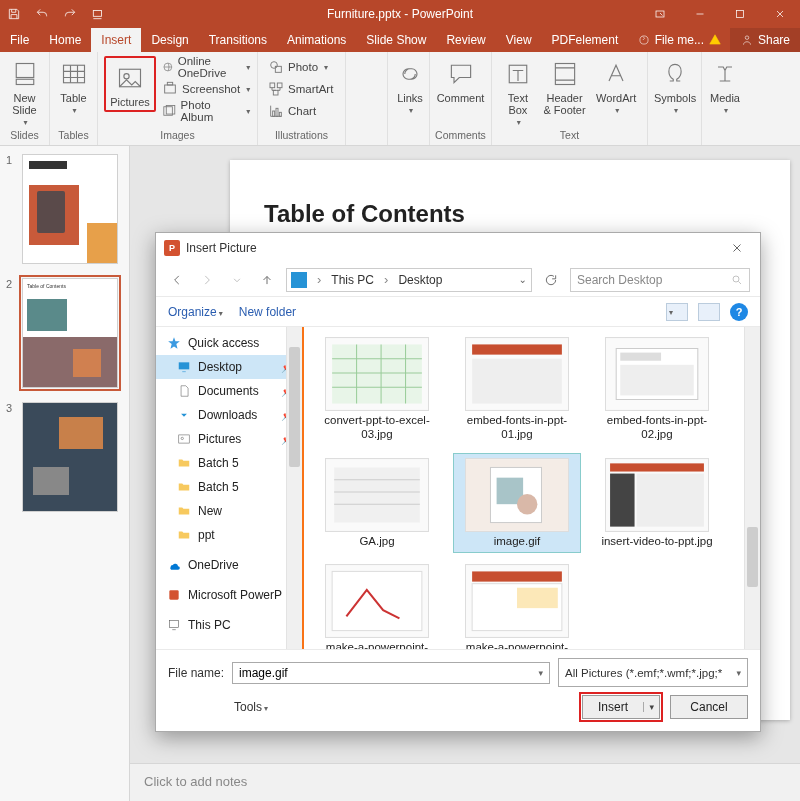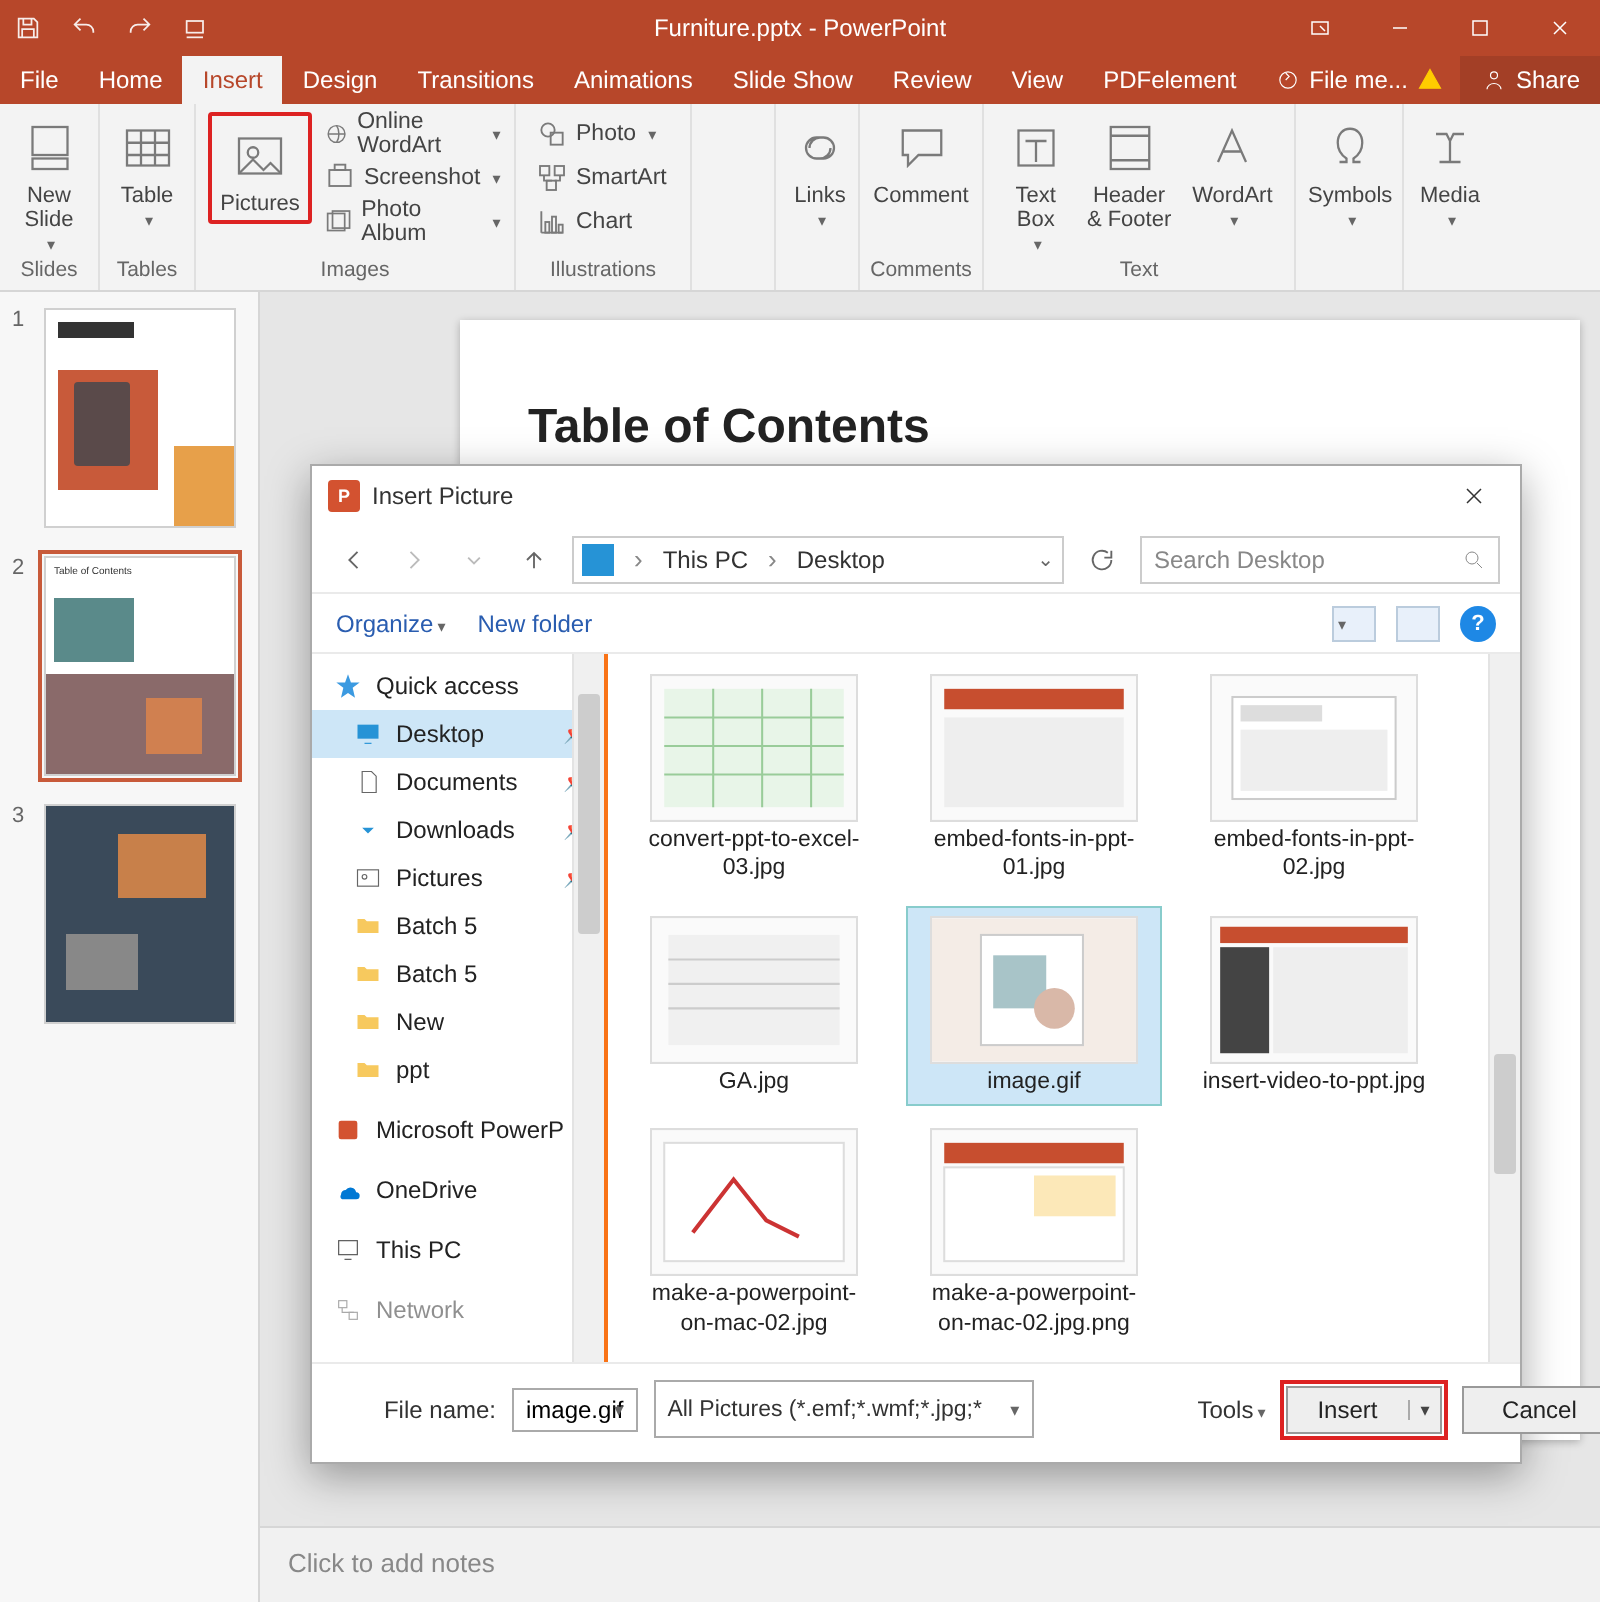--- a/index.html
+++ b/index.html
@@ -86,21 +86,21 @@
   .ticon svg { width: 14px; height: 14px; }
 
   .filegrid { flex: 1; overflow-y: auto; padding: 6px 10px; position: relative; }
   .filewrap { display: flex; flex-wrap: wrap; gap: 8px 14px; align-content: flex-start; }
   .fileitem { width: 126px; display: flex; flex-direction: column; align-items: center; gap: 2px; padding: 4px; }
   .fileitem.sel { background: #cde6f7; outline: 1px solid #8cc; }
   .filethumb { width: 104px; height: 74px; background: #f5f5f5; border: 1px solid #ddd; display: flex; align-items: center; justify-content: center; overflow: hidden; }
   .filethumb svg { width: 100%; height: 100%; }
   .filelabel { font-size: 11.5px; color: #222; text-align: center; line-height: 1.25; max-width: 120px; word-break: break-word; }
 
-  .dlgfooter { border-top: 1px solid #eaeaea; padding: 8px 12px 12px 28px; display: flex; gap: 8px; }
+  .dlgfooter { border-top: 1px solid #eaeaea; padding: 8px 12px 12px 4px; display: flex; flex-direction: column; gap: 8px; }
   .fnrow { display: flex; align-items: center; gap: 8px; }
   .fnlabel { font-size: 12px; color: #333; width: 64px; text-align: right; }
   .fninput { flex: 1; height: 22px; border: 1px solid #aaa; padding: 0 6px; font-size: 12px; display: flex; align-items: center; position: relative; }
   .fninput::after { content: "▾"; position: absolute; right: 6px; color: #666; font-size: 9px; }
   .filter { width: 190px; height: 29px; border: 1px solid #aaa; font-size: 11.5px; display: flex; align-items: center; padding: 0 6px; position: relative; color: #333; white-space: nowrap; overflow: hidden; }
   .filter::after { content: "▾"; position: absolute; right: 6px; color: #666; font-size: 9px; }
   .btnrow { display: flex; align-items: center; gap: 10px; justify-content: flex-end; }
   .toolsbtn { font-size: 12px; color: #333; margin-right: auto; margin-left: 74px; }
   .dlgbtn { min-width: 78px; height: 24px; border: 1px solid #999; background: #eee; font-size: 12px; color: #222; display: flex; align-items: center; justify-content: center; position: relative; }
   .insertbtn { outline: 2px solid #d22; outline-offset: 1px; padding-right: 16px; }
@@ -238,21 +238,21 @@
             </div>
           <span>Pictures</span>
         </div>
       </div>
       <div class="rstack">
         <div class="rsmall caret">
             <svg viewBox="0 0 24 24">
               <circle cx="12" cy="12" r="8"></circle>
               <path d="M4 12h16M12 4c3 4 3 12 0 16"></path>
             </svg>
-            <span>Online WordArt</span>
+            <span>Online OneDrive</span>
           </div>
         <div class="rsmall caret">
             <svg viewBox="0 0 24 24">
               <rect x="4" y="6" width="16" height="12"></rect>
               <rect x="8" y="2" width="8" height="4"></rect>
             </svg>
             <span>Screenshot</span>
           </div>
         <div class="rsmall caret">
             <svg viewBox="0 0 24 24">
@@ -572,33 +572,33 @@
       <div class="treeitem">
         <div class="ticon">
             <svg viewBox="0 0 24 24" fill="#f7c95e">
               <path d="M3 6h6l2 2h10v10H3z"></path>
             </svg>
           </div>
         <span>ppt</span>
       </div>
       <div class="treeitem" style="padding-left:10px;margin-top:6px">
         <div class="ticon">
+            <svg viewBox="0 0 24 24" fill="#0078d4">
+              <path d="M6 16a4 4 0 014-4 5 5 0 019 2 3 3 0 010 6H7a3 3 0 01-1-4z"></path>
+            </svg>
+          </div>
+        <span>OneDrive</span>
+      </div>
+      <div class="treeitem" style="padding-left:10px;margin-top:6px">
+        <div class="ticon">
             <svg viewBox="0 0 24 24" fill="#d35230">
               <rect x="4" y="4" width="16" height="16" rx="2"></rect>
             </svg>
           </div>
         <span>Microsoft PowerP</span>
-      </div>
-      <div class="treeitem" style="padding-left:10px;margin-top:6px">
-        <div class="ticon">
-            <svg viewBox="0 0 24 24" fill="#0078d4">
-              <path d="M6 16a4 4 0 014-4 5 5 0 019 2 3 3 0 010 6H7a3 3 0 01-1-4z"></path>
-            </svg>
-          </div>
-        <span>OneDrive</span>
       </div>
       <div class="treeitem" style="padding-left:10px;margin-top:6px">
         <div class="ticon">
             <svg viewBox="0 0 24 24" fill="none" stroke="#555">
               <rect x="4" y="4" width="16" height="12"></rect>
               <path d="M9 20h6"></path>
             </svg>
           </div>
         <span>This PC</span>
       </div>

